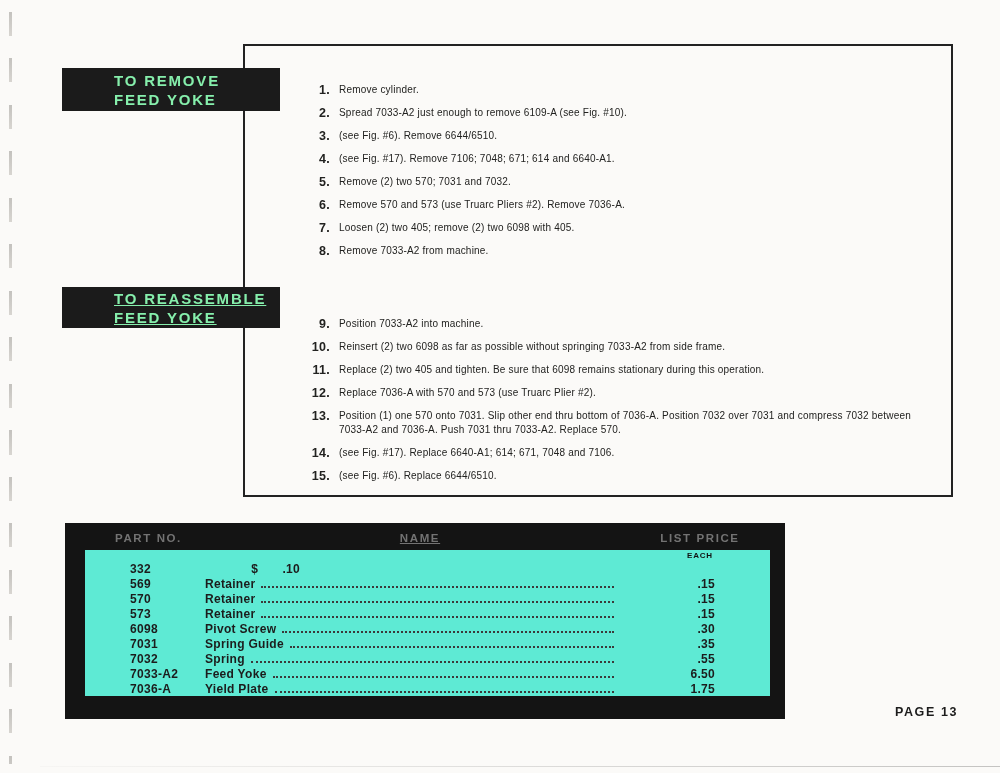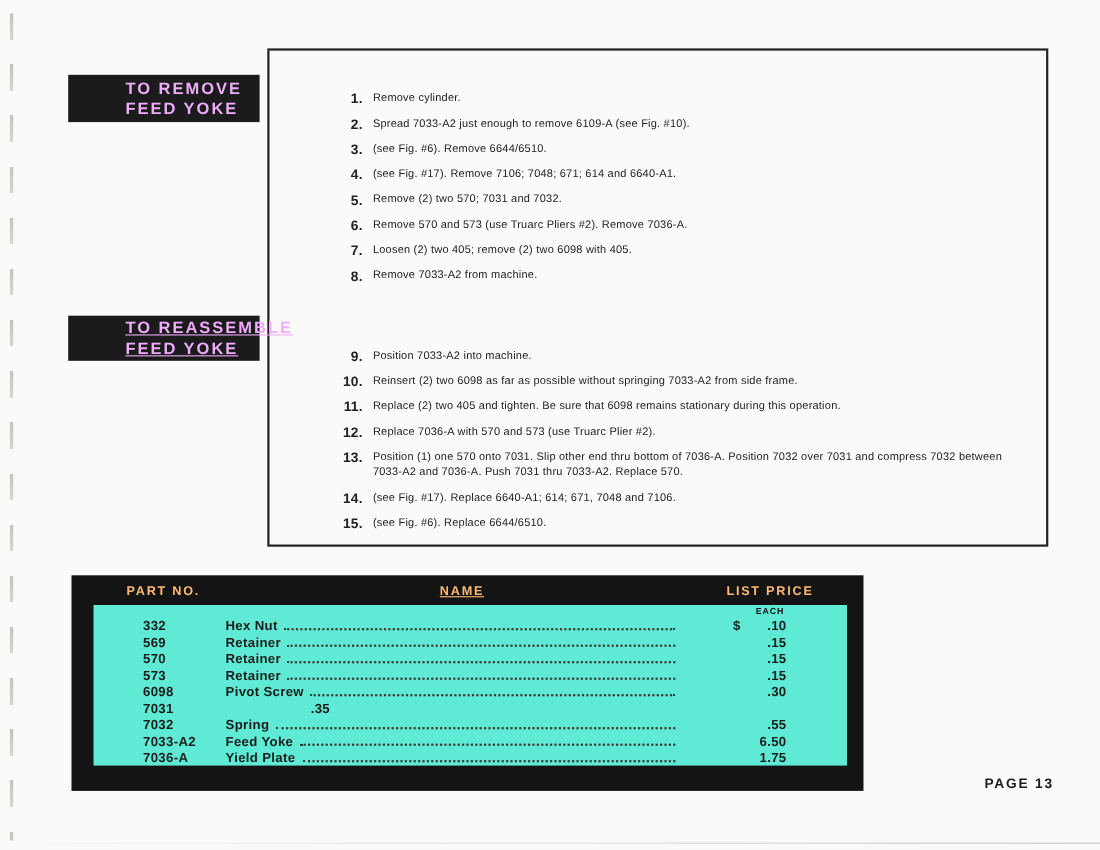--- a/index.html
+++ b/index.html
@@ -34,22 +34,22 @@
 
   
   .instructions-box{
     position:absolute;left:243px;top:44px;width:710px;height:453px;
     border:2px solid #222;
     background:transparent;
   }
 
   
   .header-box{
-    position:absolute;left:62px;width:174px;background:var(--ink);
-    color:#f0abfc;display:flex;flex-direction:column;justify-content:center;
+    position:absolute;left:62px;width:218px;background:var(--ink);
+    color:#86efac;display:flex;flex-direction:column;justify-content:center;
     padding-left:52px;z-index:2;
   }
   .hb1{top:68px;height:43px;}
   .hb2{top:287px;height:41px;text-decoration:underline;}
   .hb-line{
     font-size:15px;font-weight:bold;letter-spacing:1.8px;line-height:19px;
     white-space:nowrap;
   }
 
   
@@ -65,21 +65,21 @@
   }
   .step-text{
     flex:1;font-size:10px;line-height:14px;letter-spacing:.2px;
   }
 
   
   .parts-table{
     position:absolute;left:65px;top:523px;width:720px;height:196px;
     background:#141414;
   }
-  .pt-header{position:relative;height:30px;color:#fdba74;border-radius:13px;}
+  .pt-header{position:relative;height:30px;color:#737373;border-radius:13px;}
   .pt-header .hlab{
     position:absolute;top:50%;font-size:11.5px;font-weight:bold;
     letter-spacing:1.6px;white-space:nowrap;
   }
   .h-part{left:50px;transform:translateY(-50%);}
   .h-name{left:355px;transform:translate(-50%,-50%);text-decoration:underline;}
   .h-price{left:635px;transform:translate(-50%,-50%);}
 
   .pt-panel{
     position:absolute;left:20px;top:27px;right:15px;bottom:23px;
@@ -202,24 +202,20 @@
     <div class="pt-header">
       <span class="hlab h-part">PART NO.</span>
       <span class="hlab h-name">NAME</span>
       <span class="hlab h-price">LIST PRICE</span>
     </div>
     <div class="pt-panel">
       <span class="each-label">EACH</span>
       <div class="pt-rows">
           <div class="pt-row">
           <span class="c-part">332</span>
-          <span class="c-name">
-            <span class="nm">Hex Nut</span>
-            <span class="dots"></span>
-          </span>
           <span class="c-price">
             <span class="cur">$</span>
             <span class="prc">.10</span>
           </span>
         </div>
           <div class="pt-row">
           <span class="c-part">569</span>
           <span class="c-name">
             <span class="nm">Retainer</span>
             <span class="dots"></span>
@@ -257,20 +253,24 @@
             <span class="nm">Pivot Screw</span>
             <span class="dots"></span>
           </span>
           <span class="c-price">
             <span class="cur"></span>
             <span class="prc">.30</span>
           </span>
         </div>
           <div class="pt-row">
           <span class="c-part">7031</span>
+          <span class="c-name">
+            <span class="nm">Spring Guide</span>
+            <span class="dots"></span>
+          </span>
           <span class="c-price">
             <span class="cur"></span>
             <span class="prc">.35</span>
           </span>
         </div>
           <div class="pt-row">
           <span class="c-part">7032</span>
           <span class="c-name">
             <span class="nm">Spring</span>
             <span class="dots"></span>

